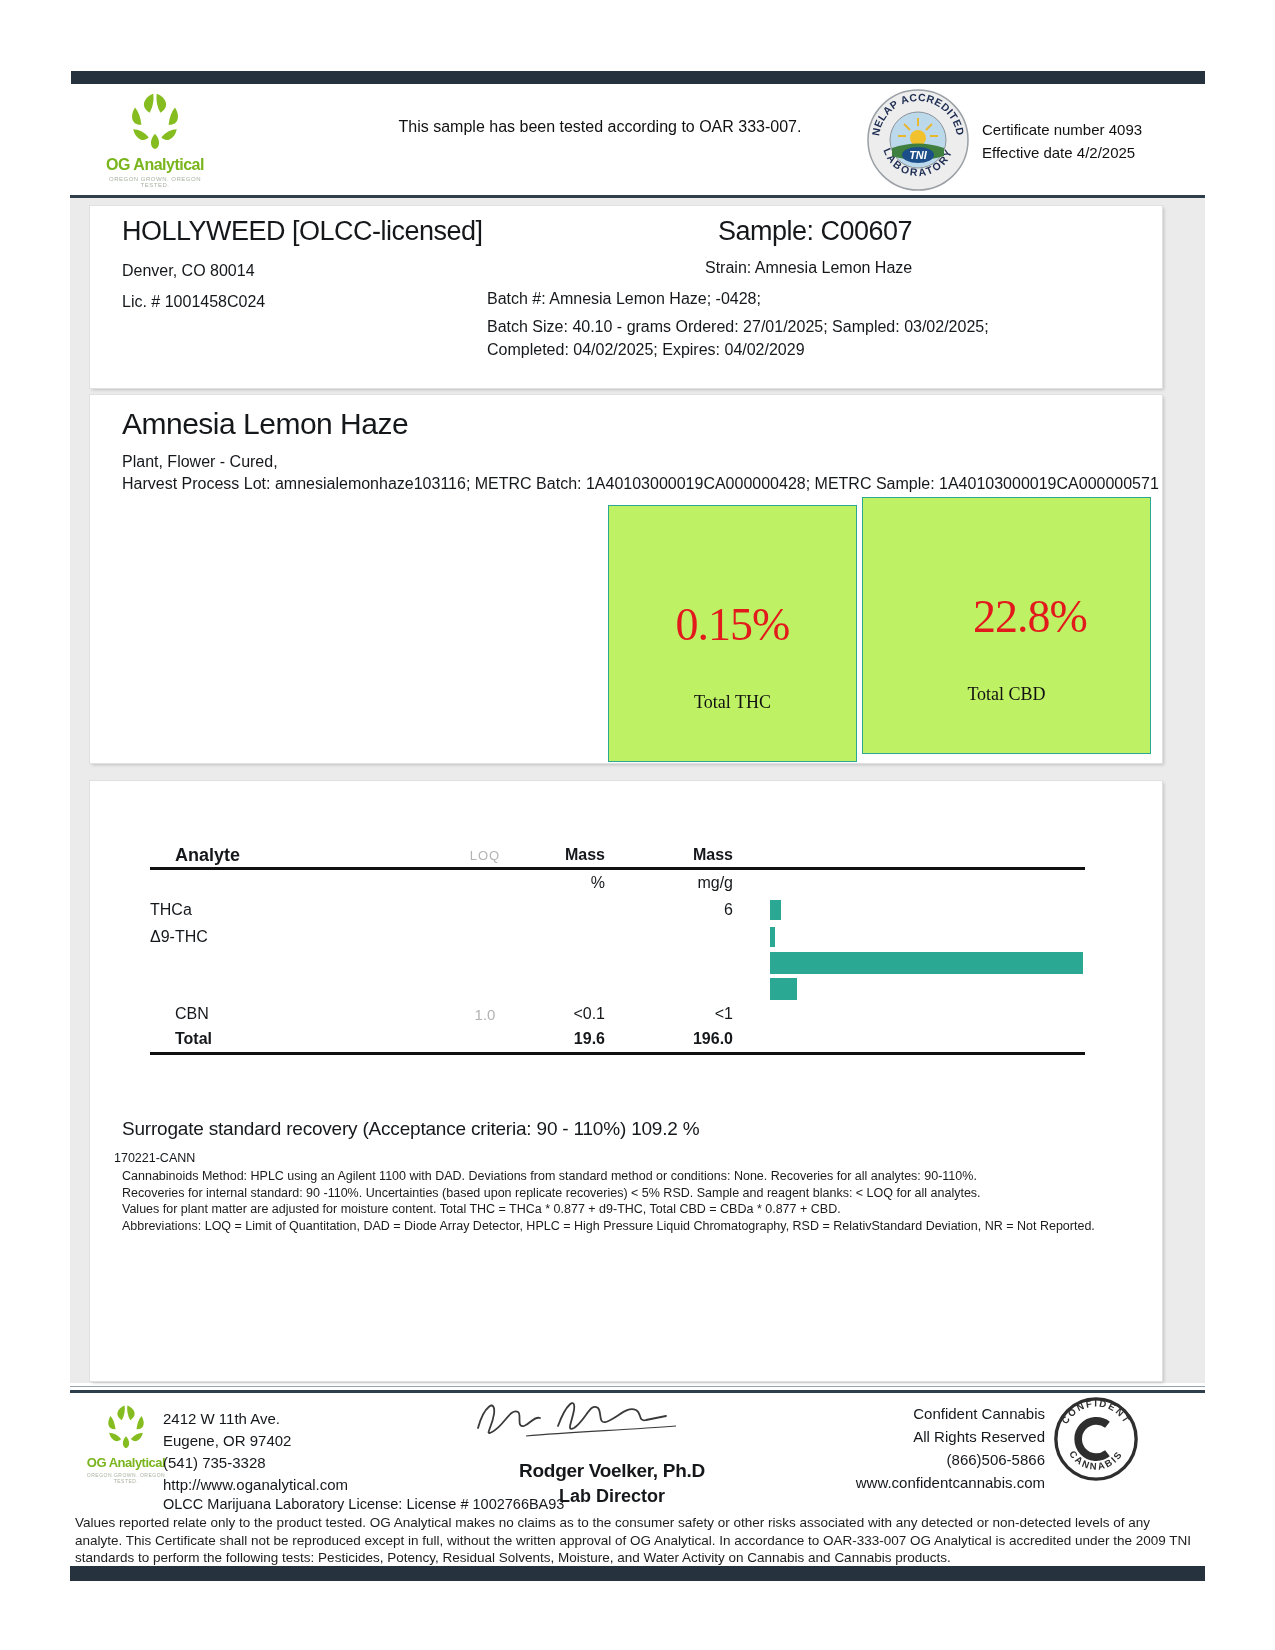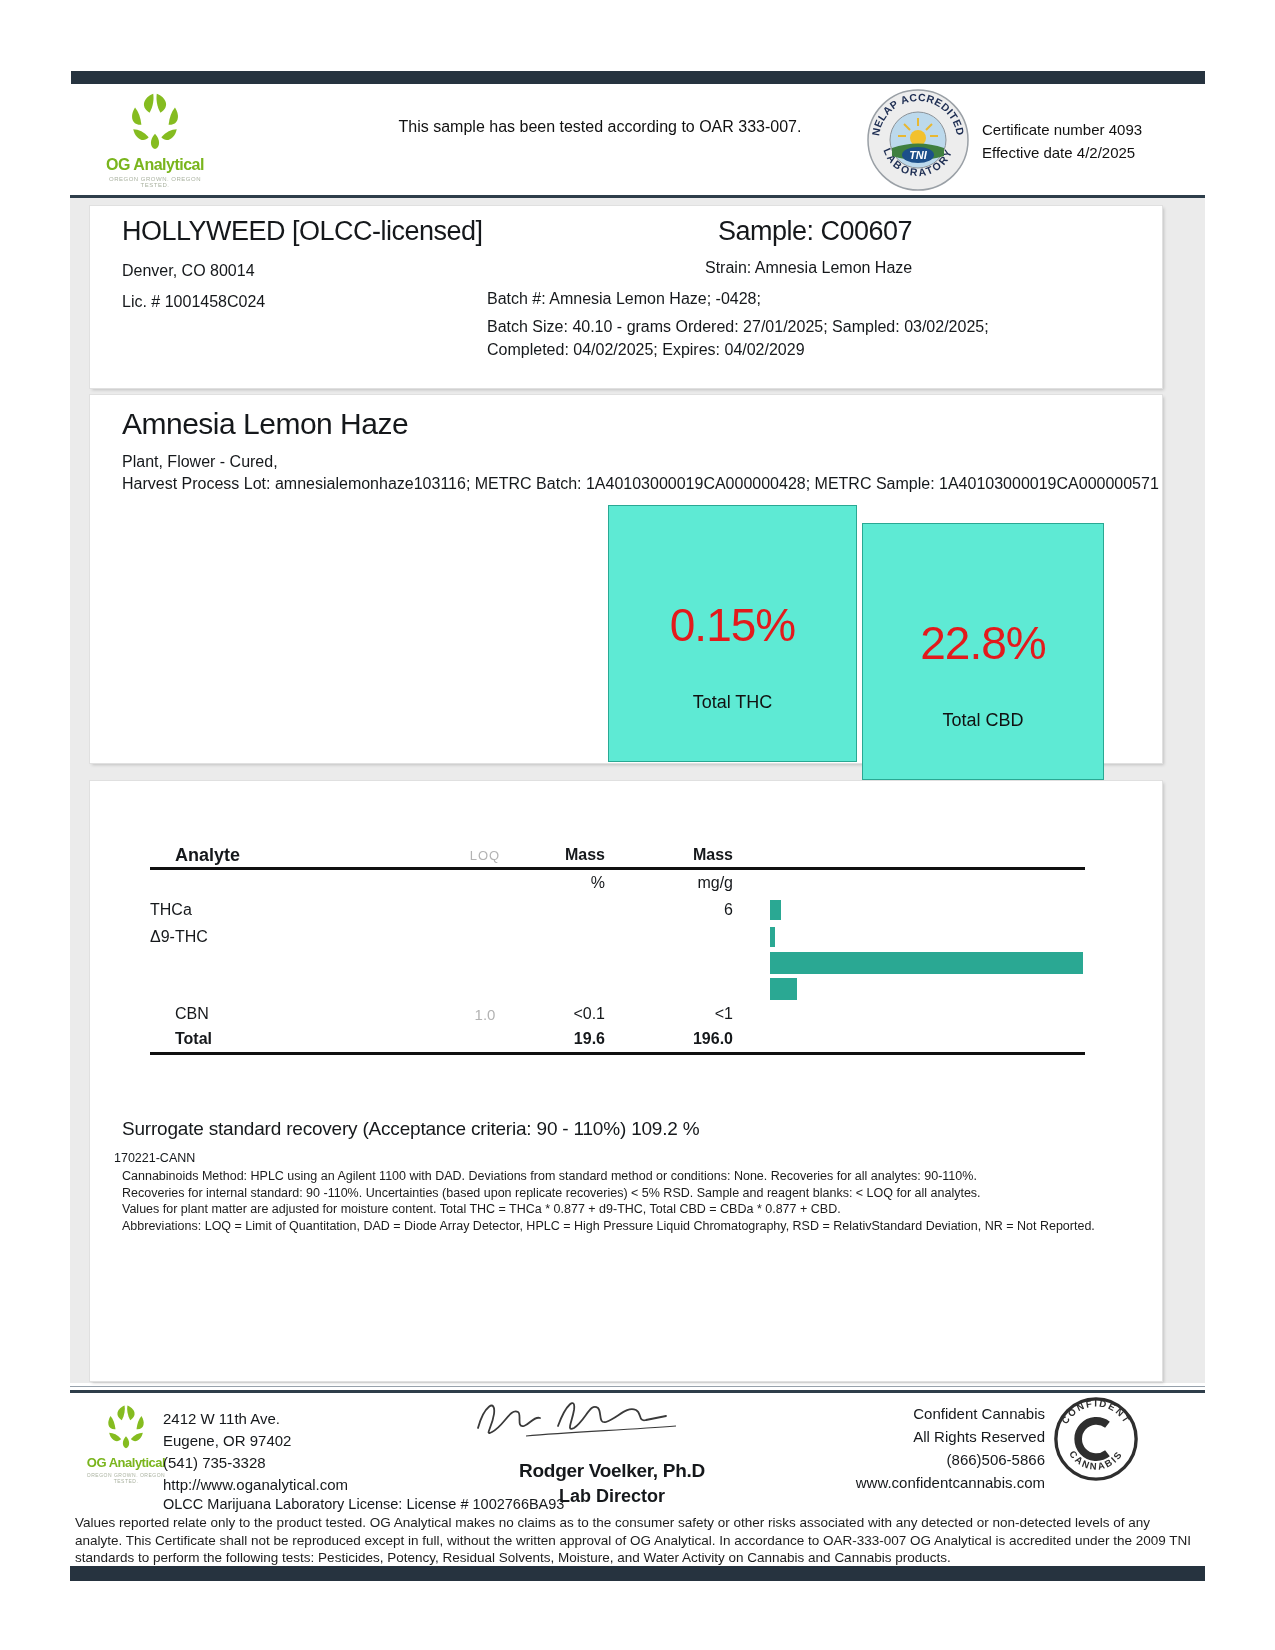--- a/index.html
+++ b/index.html
@@ -30,23 +30,23 @@
   .sample-id{left:628px;top:10px;font-size:27px;letter-spacing:-0.5px;}
   .client-addr{left:32px;top:56px;font-size:16px;}
   .strain-line{left:615px;top:53px;font-size:16px;}
   .client-lic{left:32px;top:87px;font-size:16px;}
   .batch1{left:397px;top:84px;font-size:16px;}
   .batch2{left:397px;top:109px;width:585px;font-size:16px;line-height:23px;}
 
   .product-name{left:32px;top:12px;font-size:30px;letter-spacing:-0.5px;}
   .product-type{left:32px;top:58px;font-size:16px;}
   .product-lot{left:32px;top:80px;font-size:16px;}
-  .sum-box{position:absolute;border:1px solid #2aa893;background:#5eead4;text-align:center;}
+  .sum-box{position:absolute;border:1px solid #2aa893;background:#bef264;text-align:center;font-family:Liberation Serif, serif;}
   .thc-box{left:518px;top:110px;width:247px;height:255px;}
-  .cbd-box{left:772px;top:128px;width:240px;height:255px;}
+  .cbd-box{left:772px;top:102px;width:240px;height:255px;padding-left:47px;}
   .box-value{margin-top:92px;font-size:46px;color:#e31a1c;letter-spacing:-1px;}
   .box-label{position:absolute;left:0;right:0;bottom:48px;font-size:18px;color:#111;}
 
   
   .tbl{left:60px;top:62px;width:935px;}
   .trow{display:grid;grid-template-columns:290px 90px 105px 135px 315px;align-items:center;}
   .th-row{height:24px;border-bottom:3px solid #101010;}
   .units-row{height:26px;}
   .r-std{height:27px;}
   .r-bar{height:26px;}

